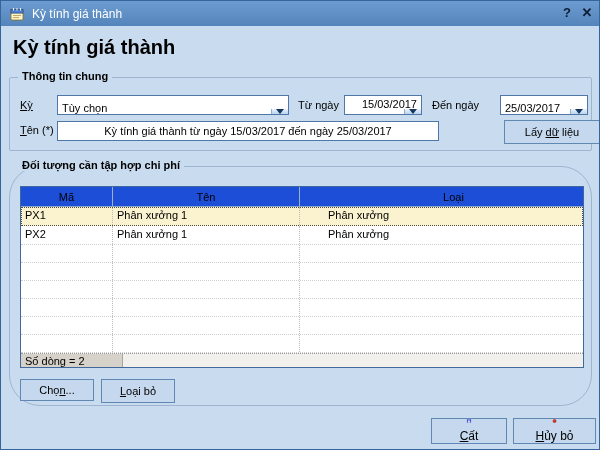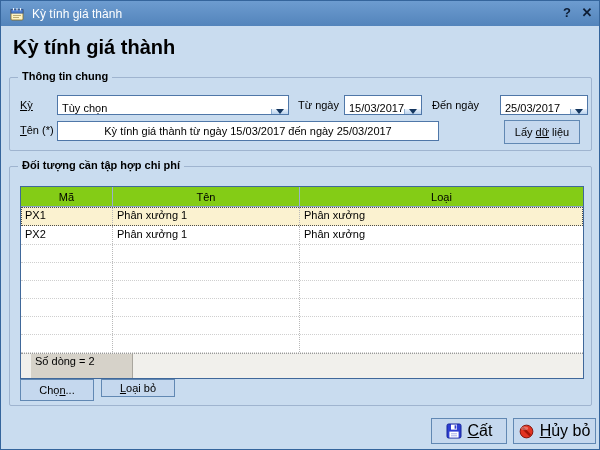--- a/index.html
+++ b/index.html
@@ -20,53 +20,53 @@
   .tb-help { right:24px; }
   .tb-close { right:4px; }
 
   .heading { position:absolute; left:12px; top:35px; font-size:20px; font-weight:bold; white-space:nowrap; }
 
   
   .group { position:absolute; border:1px solid #9fb4cf; border-radius:2px; }
   .group-label { position:absolute; top:-8px; left:8px; background:#c9dcef;
                  padding:0 4px; font-weight:bold; white-space:nowrap;text-align:center; }
   .g1 { left:8px; top:76px; width:583px; height:74px; }
-  .g2 { left:8px; top:165px; width:583px; height:240px; }
+  .g2 { left:8px; top:165px; width:583px; height:240px;border-radius:31px; }
 
   .lbl { position:absolute; white-space:nowrap; }
 
   
   .combo { position:absolute; height:20px; background:#fff; border:1px solid #4f77a8;
            display:flex; align-items:flex-end; cursor:default; }
   .combo-value { flex:1; padding:2px 4px 0 4px; white-space:nowrap; overflow:hidden; }
   .combo-arrow { width:17px; background:linear-gradient(#eaf2fb,#bcd4ee);
                  border-left:1px solid #8fafd1; display:flex; align-items:center; justify-content:center; }
   .tri { width:0; height:0; border-left:4px solid transparent; border-right:4px solid transparent;
          border-top:5px solid #14365f; }
 
   .textfield { position:absolute; height:20px; border:1px solid #4f77a8; background:#fff;
                font:11px "Liberation Sans", sans-serif; padding:0 4px; color:#000;text-align:center; }
 
   .btn { position:absolute; background:#c5d8ee; border:1px solid #6188b3;
          font:11px "Liberation Sans", sans-serif; color:#000;
          display:flex; align-items:center; justify-content:center; gap:6px; cursor:default; }
-  .btn-big { font-size:16px; }
+  .btn-big { font-size:12px;flex-direction:column; }
 
   
   .table { position:absolute; left:10px; top:19px; width:564px;
            border:1px solid #40689a; background:#fff; }
-  .t-header { display:flex; height:20px; background:#84cc16; border-bottom:1px solid #8ba6c6; }
+  .t-header { display:flex; height:20px; background:#1d4ed8; border-bottom:1px solid #8ba6c6; }
   .t-hcell { display:flex; align-items:center; justify-content:center;
              border-right:1px solid #9ab1cc; font-weight:normal; }
-  .col-ma { width:92px; } .col-ten { width:187px; } .col-loai { flex:1; border-right:none !important; }
+  .col-ma { width:92px; } .col-ten { width:187px; } .col-loai { flex:1; border-right:none !important;margin-left:24px; }
   .t-row { display:flex; height:19px; background:#fff; border-bottom:1px dotted #cfcfcf; }
   .t-cell { padding:2px 4px 0 4px; border-right:1px dotted #b9b9b9; white-space:nowrap; overflow:hidden; }
   .t-row.selected { background:#fbf2d0; outline:1px dotted #4c4c4c; outline-offset:-1px; }
   .t-row.empty { height:18px; }
-  .status-row { display:flex; height:25px; background:#f1f0ec; border-top:1px dotted #9a9a9a;padding-left:10px; }
+  .status-row { display:flex; height:14px; background:#f1f0ec; border-top:1px dotted #9a9a9a; }
   .status-cell { width:102px; background:#d6d2c9; border-right:1px solid #a9a69e; padding:1px 4px; }
 
   u { text-decoration:underline; }
 </style>
 </head>
 <body>
 
 <div class="dialog">
 
   <div class="titlebar">
@@ -89,39 +89,39 @@
     <span class="lbl" style="left:10px; top:21px;"><u>Kỳ</u><span></span></span>
 
     <div class="combo" style="left:47px; top:17px; width:232px;">
       <span class="combo-value">Tùy chọn</span>
       <span class="combo-arrow">
           <i class="tri"></i>
         </span>
     </div>
 
     <span class="lbl" style="left:288px; top:21px;">Từ ngày</span>
-    <div class="combo" style="left:334px; top:17px; width:78px;">
+    <div class="combo" style="left:334px; top:17px; width:78px;flex-direction:column;">
       <span class="combo-value">15/03/2017</span>
       <span class="combo-arrow">
           <i class="tri"></i>
         </span>
     </div>
 
     <span class="lbl" style="left:422px; top:21px;">Đến ngày</span>
     <div class="combo" style="left:490px; top:17px; width:88px;">
       <span class="combo-value">25/03/2017</span>
       <span class="combo-arrow">
           <i class="tri"></i>
         </span>
     </div>
 
     <span class="lbl" style="left:10px; top:46px;"><u>T</u><span>ên (*)</span></span>
     <input class="textfield" style="left: 47px; top: 43px; width: 382px;" value="Kỳ tính giá thành từ ngày 15/03/2017 đến ngày 25/03/2017">
 
-    <button class="btn" style="left:494px; top:42px; width:76px; height:24px;">
+    <button class="btn" style="left:494px; top:42px; width:96px; height:24px;">
       <span><span>Lấy </span><u>dữ</u><span> liệu</span></span>
     </button>
   </div>
 
   <div class="group g2">
     <span class="group-label">Đối tượng cần tập hợp chi phí</span>
 
     <div class="table">
       <div class="t-header">
         <div class="t-hcell col-ma">Mã</div>
@@ -171,21 +171,21 @@
           </div>
         </div>
       <div class="status-row">
         <div class="status-cell">Số dòng = 2</div>
       </div>
     </div>
 
     <button class="btn" style="left:10px; top:212px; width:74px; height:22px;">
       <span><span>Chọ</span><u>n</u><span>...</span></span>
     </button>
-    <button class="btn" style="left:91px; top:212px; width:74px; height:18px;">
+    <button class="btn" style="left:91px; top:212px; width:74px; height:24px;">
       <span><span></span><u>L</u><span>oại bỏ</span></span>
     </button>
   </div>
 
   <button class="btn btn-big" style="left:430px; top:417px; width:76px; height:26px;">
     <svg width="16" height="16" viewBox="0 0 16 16">
       <rect x="1" y="1" width="14" height="14" rx="1.6" fill="#2e3ed2" stroke="#15249b"></rect>
       <rect x="5" y="1.6" width="6" height="5" fill="#ffffff"></rect>
       <rect x="8.6" y="2.3" width="1.8" height="3.4" fill="#2e3ed2"></rect>
       <rect x="3.4" y="8.6" width="9.2" height="6" fill="#ffffff"></rect>

